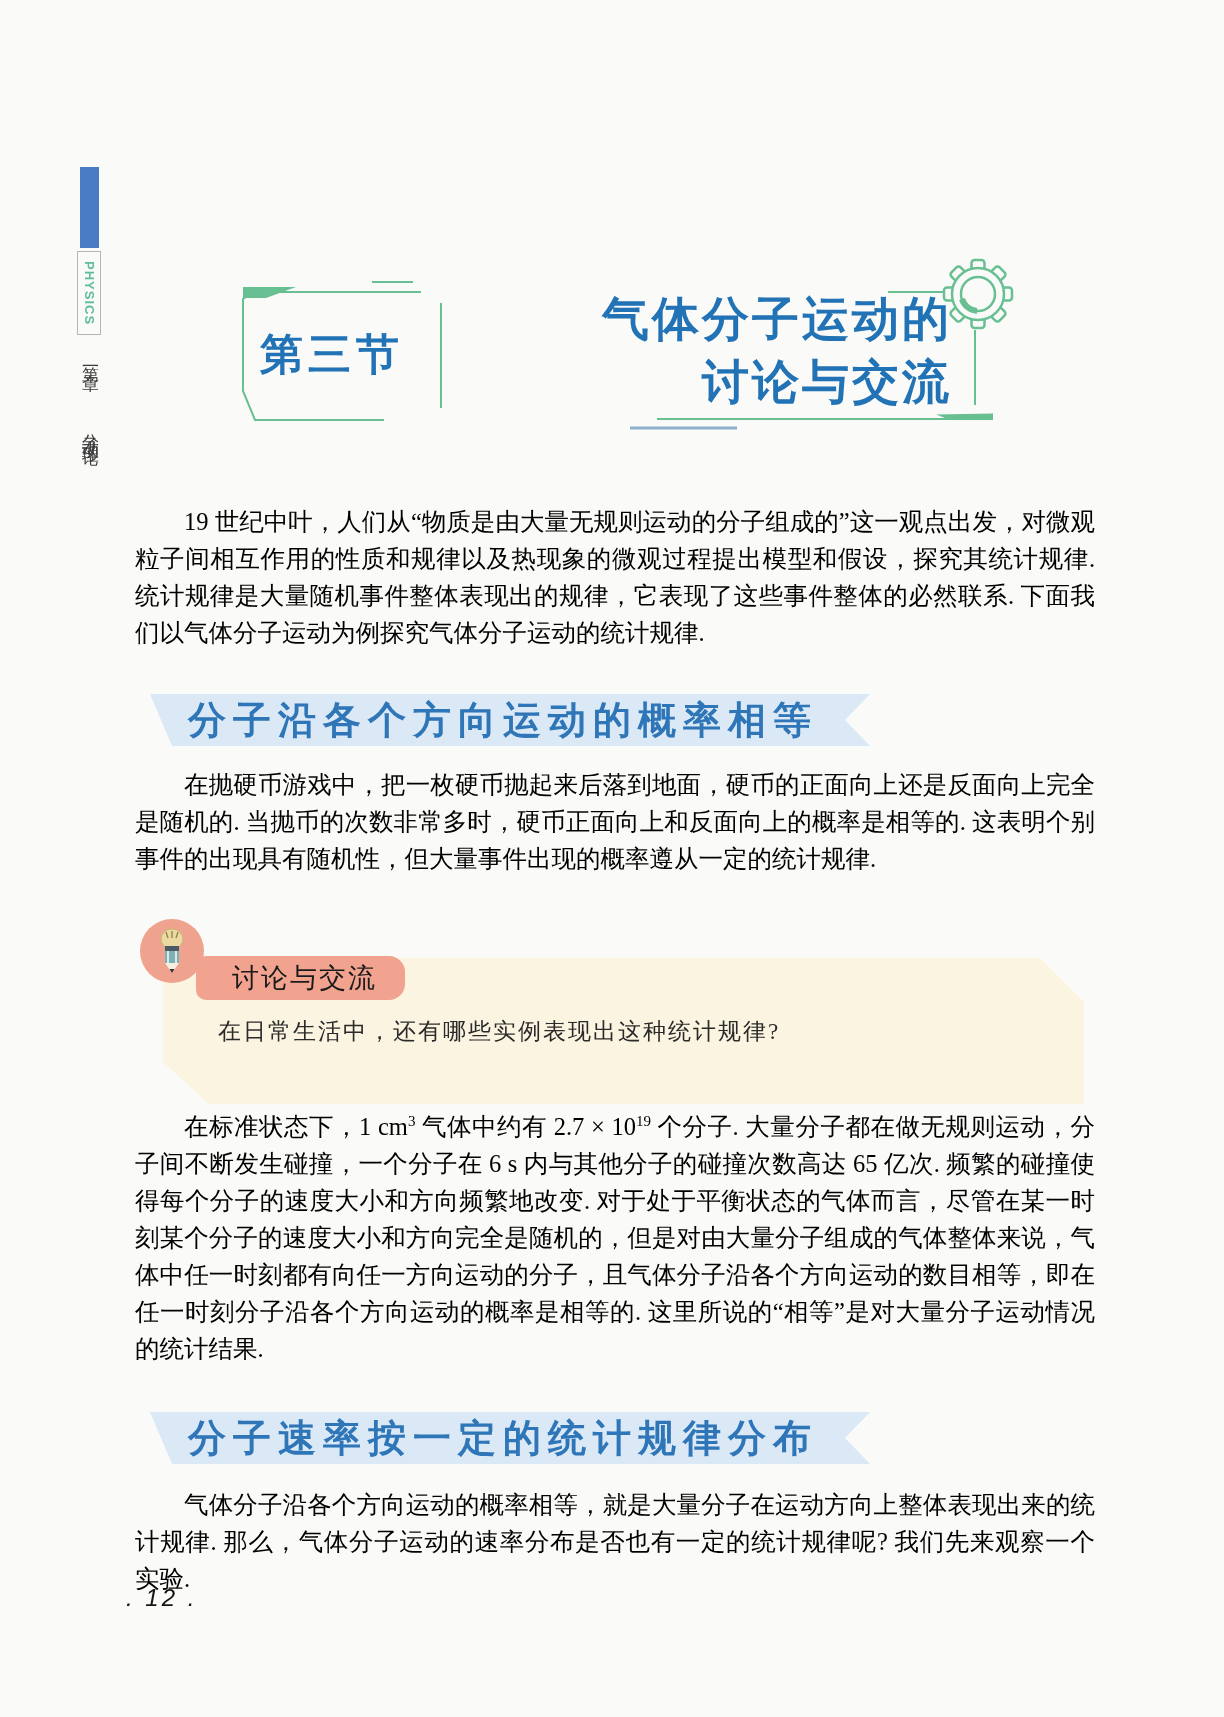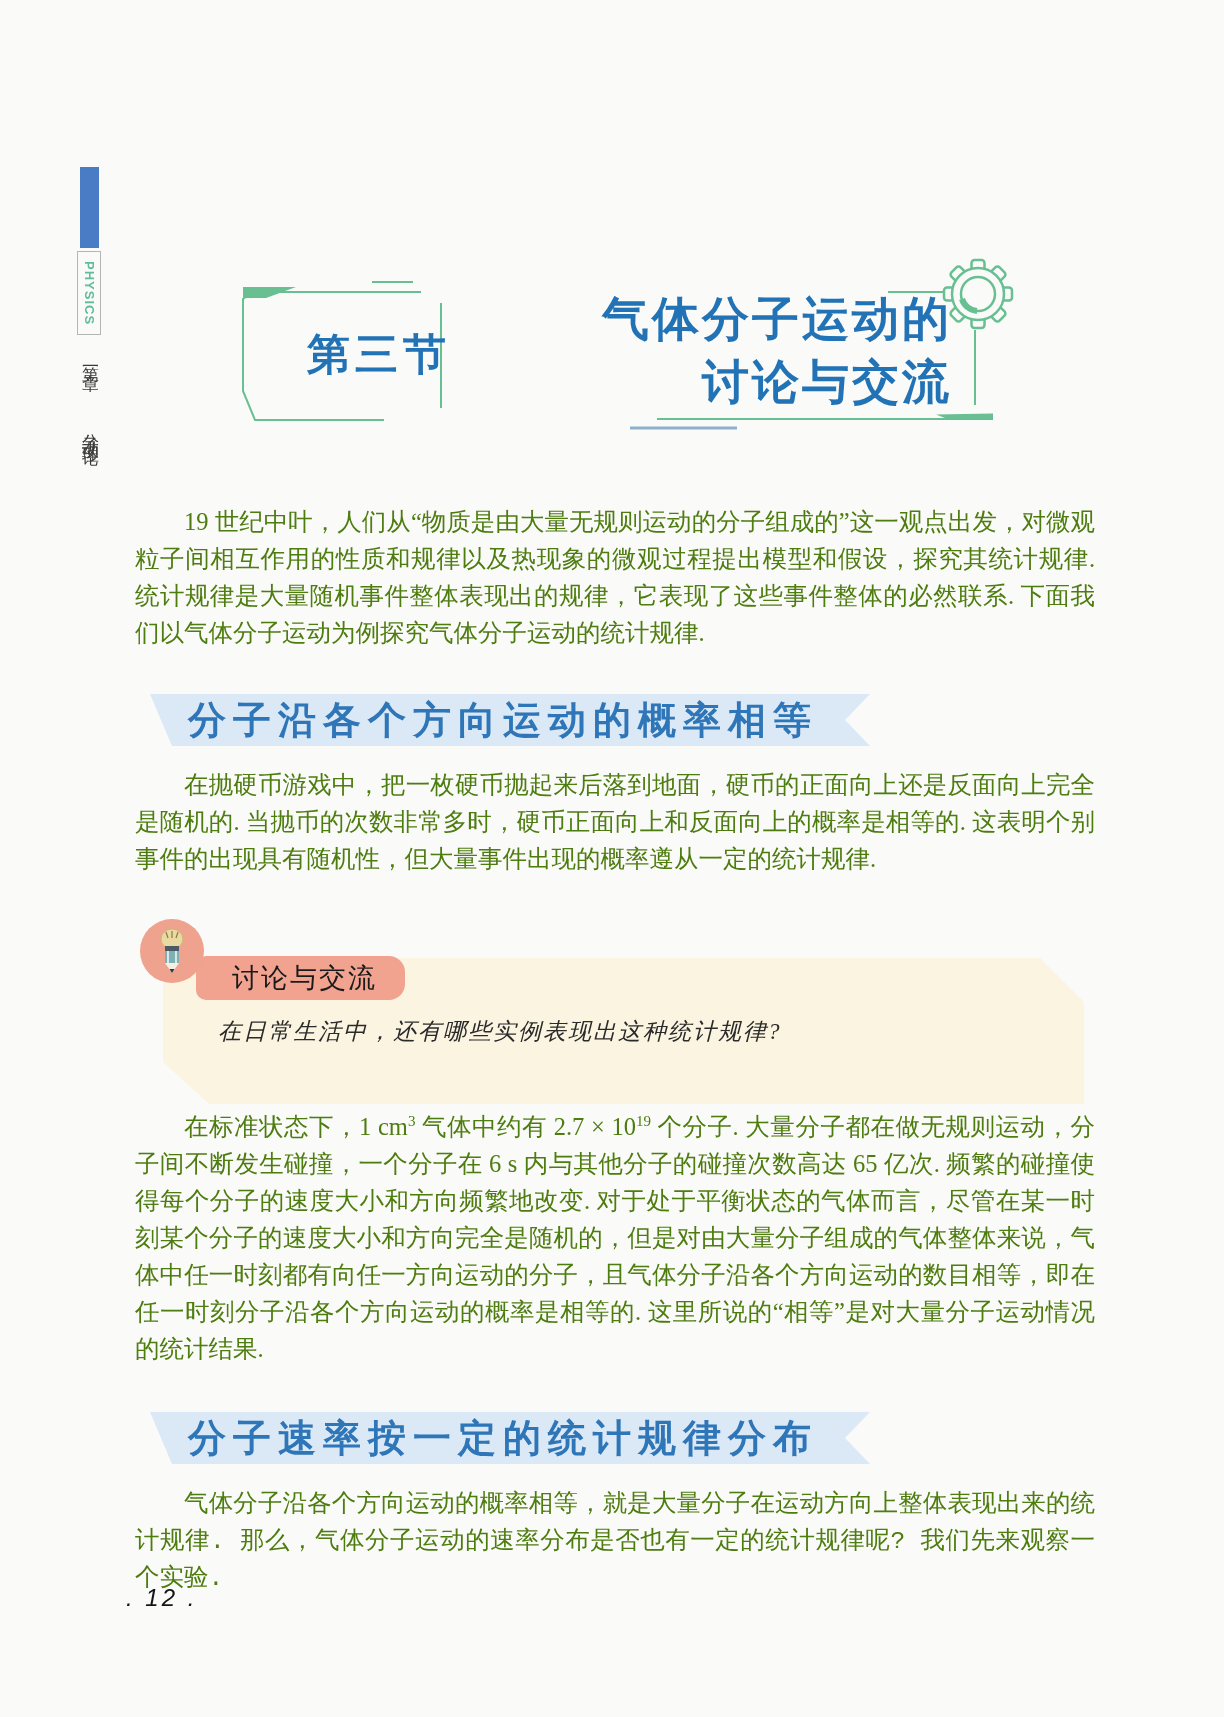--- a/index.html
+++ b/index.html
@@ -37,41 +37,40 @@
   .v-chapter { top: 353px; }
   .v-chapter-title { top: 420px; }
   
   .header-svg { position: absolute; left: 0; top: 0; width: 1224px; height: 470px; }
   .section-label {
     position: absolute; left: 242px; top: 326px; width: 180px;
     text-align: center;
     font-family: "Liberation Sans", "DejaVu Sans", sans-serif;
     font-size: 43px; font-weight: bold; letter-spacing: 5px;
     color: #2273b6;
-    margin-left: 47px;
   }
   .page-title {
     position: absolute; left: 478px; top: 287px; width: 474px;
     text-align: right; line-height: 63px;
     font-family: "Liberation Sans", "DejaVu Sans", sans-serif;
     font-size: 47px; font-weight: bold; letter-spacing: 3px;
     color: #2273b6;
   }
   
   .bodytext {
     position: absolute; left: 135px; width: 960px;
     font-size: 24.5px; line-height: 37px;
     text-align: justify; text-indent: 2em;
-    color: #4d7c0f;
+    color: #000000;
   }
   .bodytext sup { font-size: 15px; line-height: 0; vertical-align: super; }
   .p-intro { top: 503px; }
   .p-coin  { top: 766px; }
   .p-gas   { top: 1108px; }
-  .p-speed { top: 1486px; font-family: Liberation Mono, monospace; }
+  .p-speed { top: 1486px; }
   
   .section-banner {
     position: absolute; left: 150px; height: 52px;
     line-height: 52px;
     padding: 0 52px 0 38px;
     background: #dbe8f6;
     clip-path: polygon(0 0, 100% 0, calc(100% - 25px) 50%, 100% 100%, 22px 100%, 0 0);
     font-family: "Liberation Sans", "DejaVu Sans", sans-serif;
     font-size: 38px; font-weight: bold; letter-spacing: 7px;
     color: #2e76b7;
@@ -81,21 +80,21 @@
   .banner-2 { top: 1412px; }
   
   .discussion-box {
     position: absolute; left: 163px; top: 958px;
     width: 921px; height: 146px;
     background: #fbf4e0;
     clip-path: polygon(0 0, calc(100% - 44px) 0, 100% 44px, 100% 100%, 46px 100%, 0 calc(100% - 42px));
   }
   .discussion-question {
     position: absolute; left: 218px; top: 1016px;
-    font-size: 23px; color: #2a2a2a; letter-spacing: 2px; font-style: italic;
+    font-size: 23px; color: #2a2a2a; letter-spacing: 2px;
   }
   .discussion-badge {
     position: absolute; left: 196px; top: 956px;
     height: 44px; line-height: 44px;
     padding: 0 28px 0 36px;
     background: #f2a390;
     border-radius: 10px 16px 16px 10px;
     font-family: "Liberation Sans", "DejaVu Sans", sans-serif;
     font-size: 27px; color: #1a1a1a; letter-spacing: 2px;
     white-space: nowrap;

